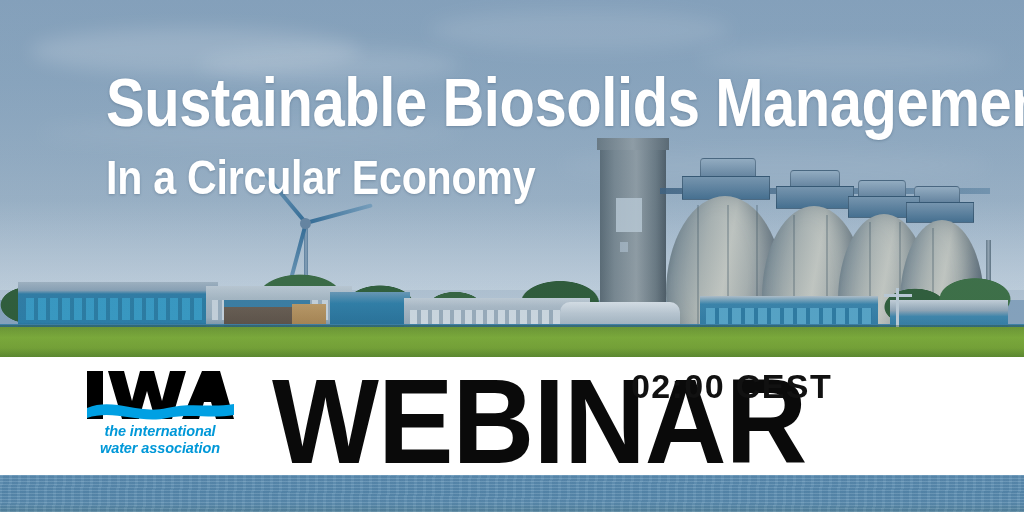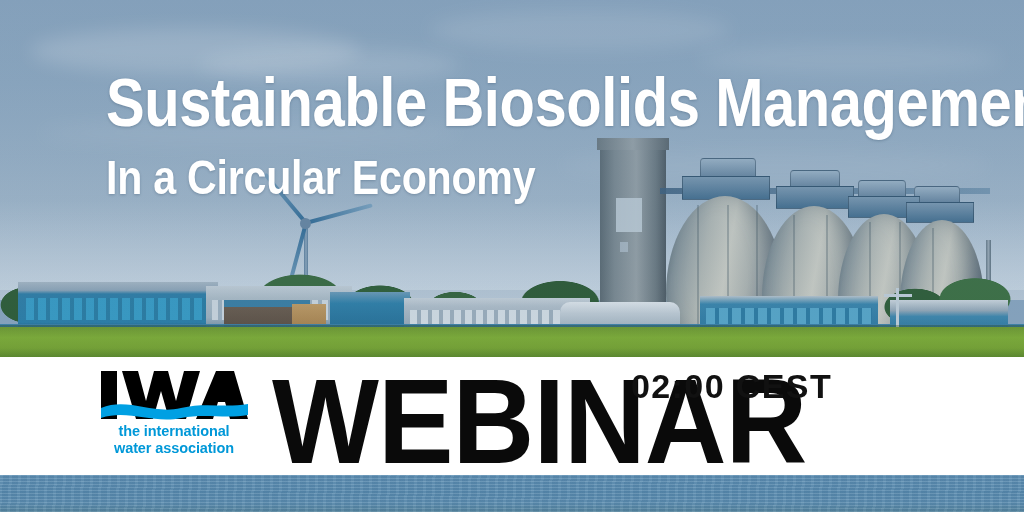--- a/index.html
+++ b/index.html
@@ -287,22 +287,22 @@
     position: absolute;
     left: 0; top: 357px;
     width: 1024px; height: 118px;
     background: #ffffff;
     z-index: 6;
   }
 
   
   .iwa-logo {
     position: absolute;
-    left: 98px; top: 12px;
-    width: 150px; height: 96px;
+    left: 84px; top: 12px;
+    width: 150px; height: 96px; font-style: italic;
   }
   .iwa-mark { position: absolute; left: 0; top: 0; width: 150px; height: 52px; }
   .iwa-tag {
     position: absolute;
     left: 2px; top: 54px;
     width: 148px;
     color: #0098d8;
     font-family: "Liberation Sans Narrow", "Liberation Sans", sans-serif;
     font-weight: 700;
     font-size: 14.5px;

